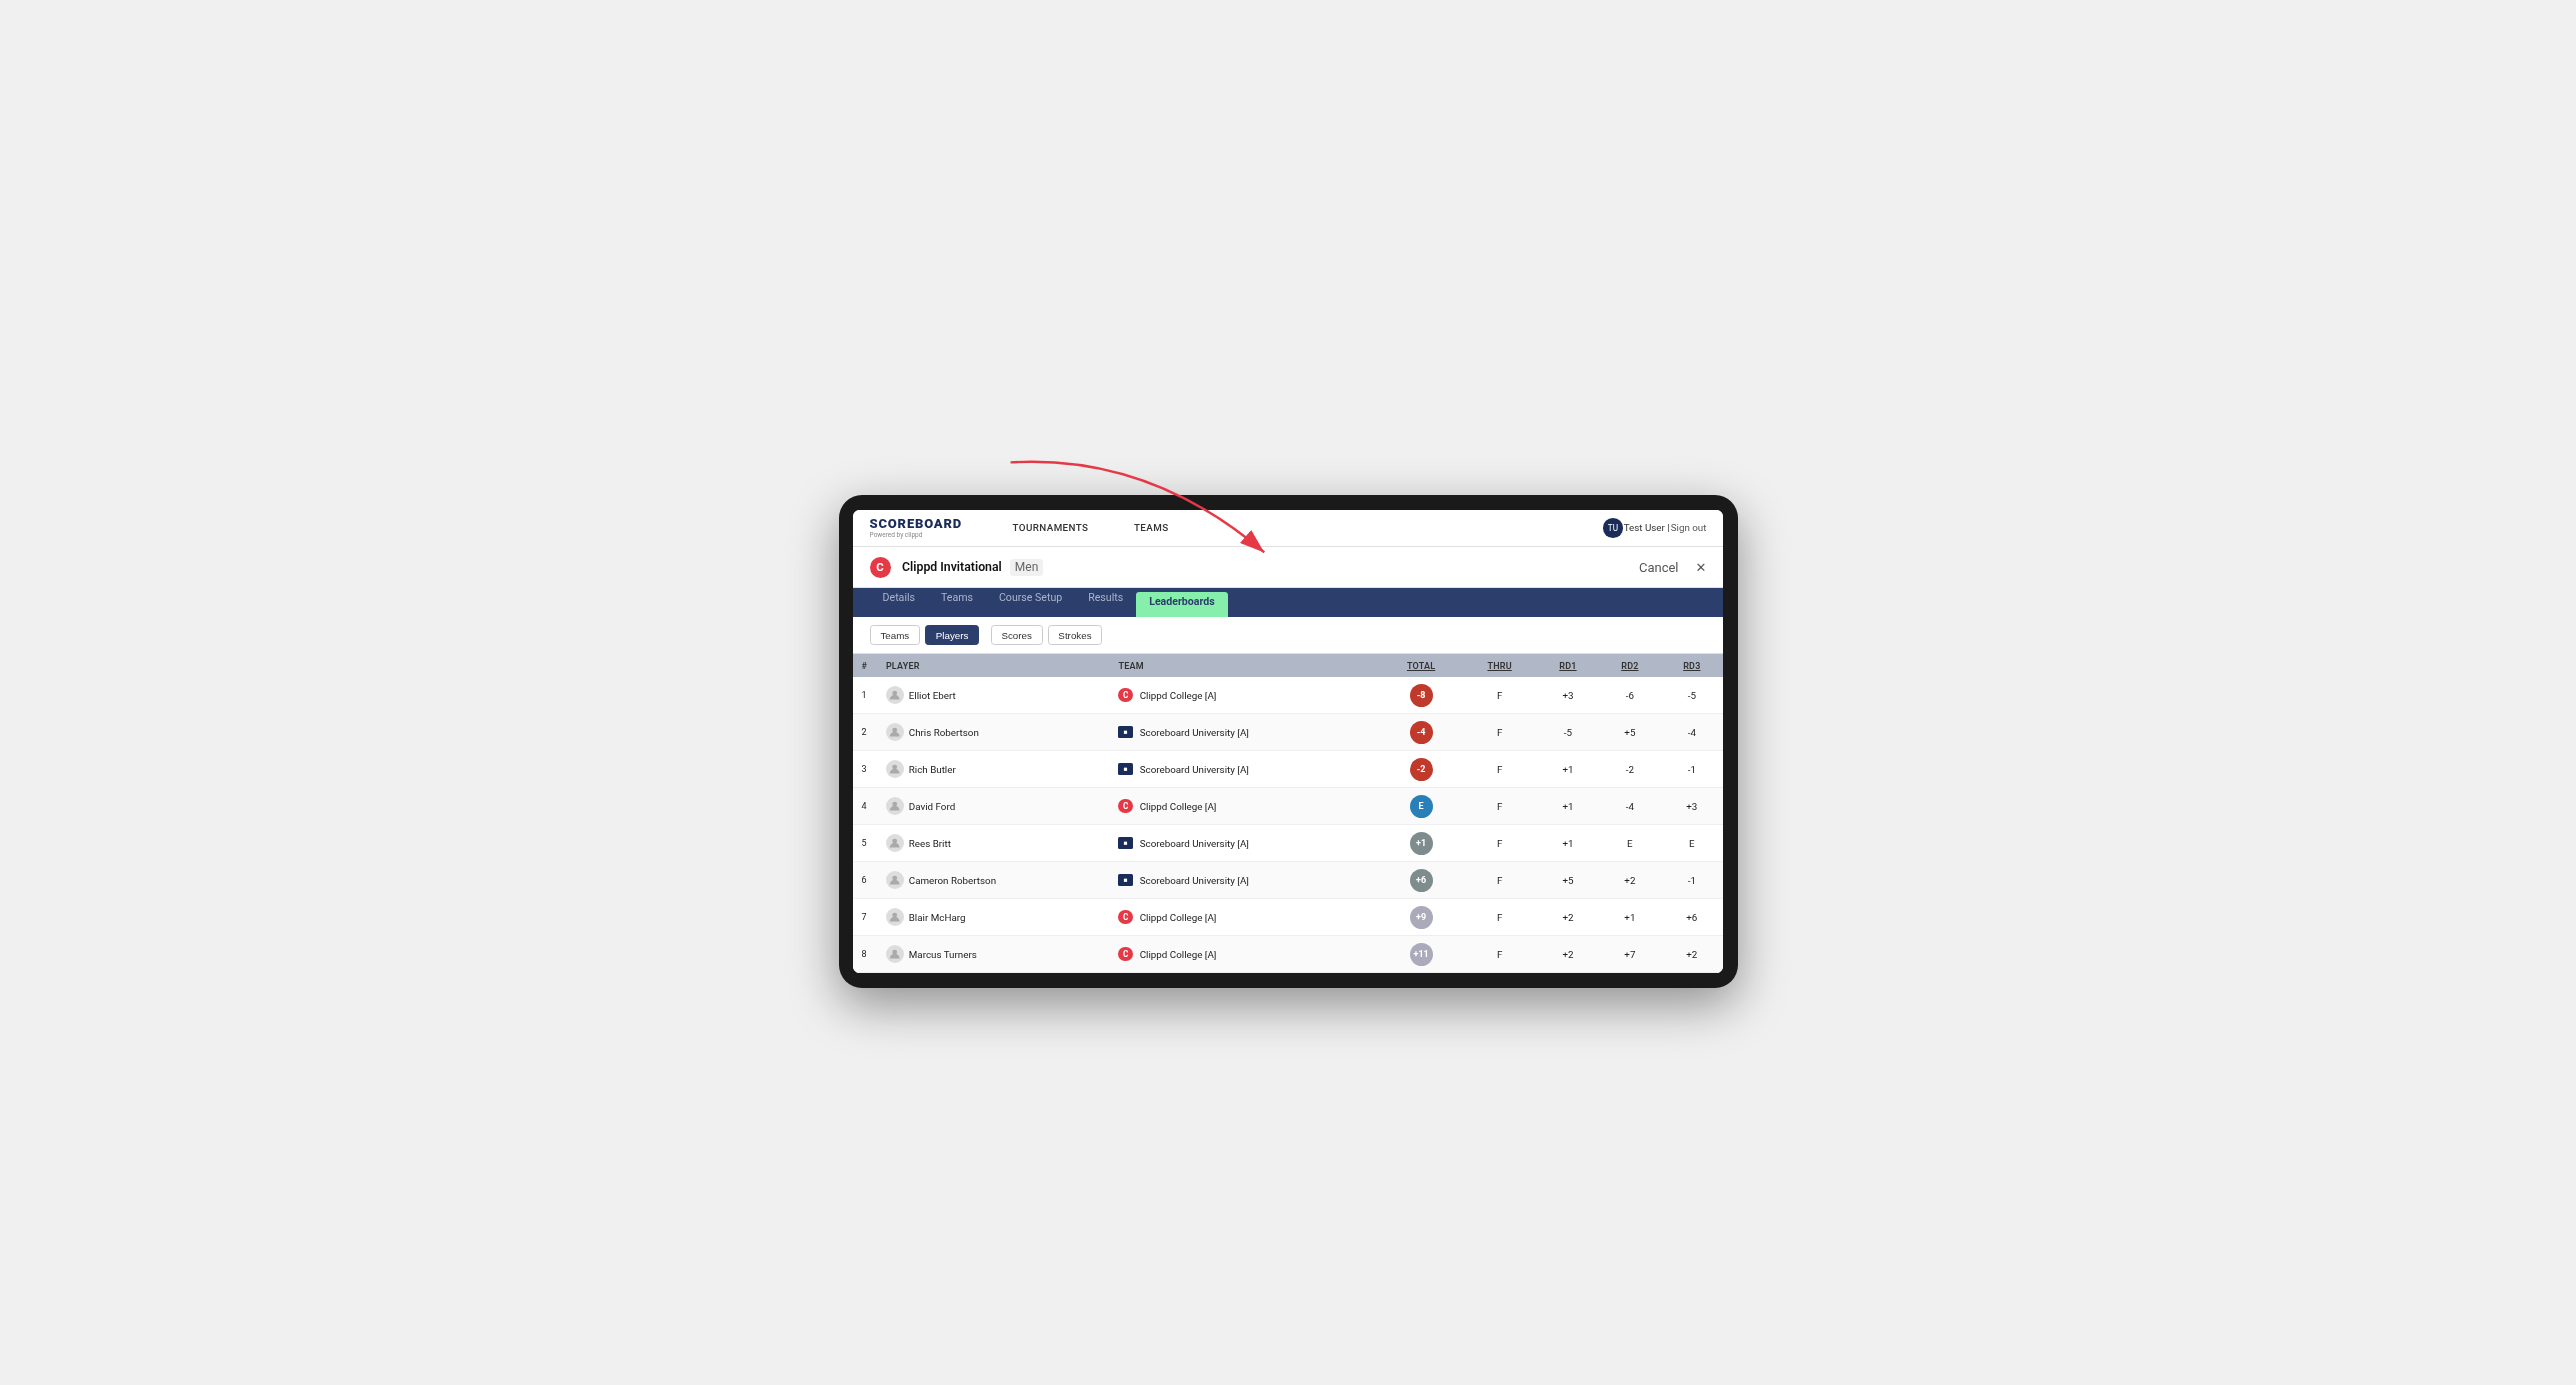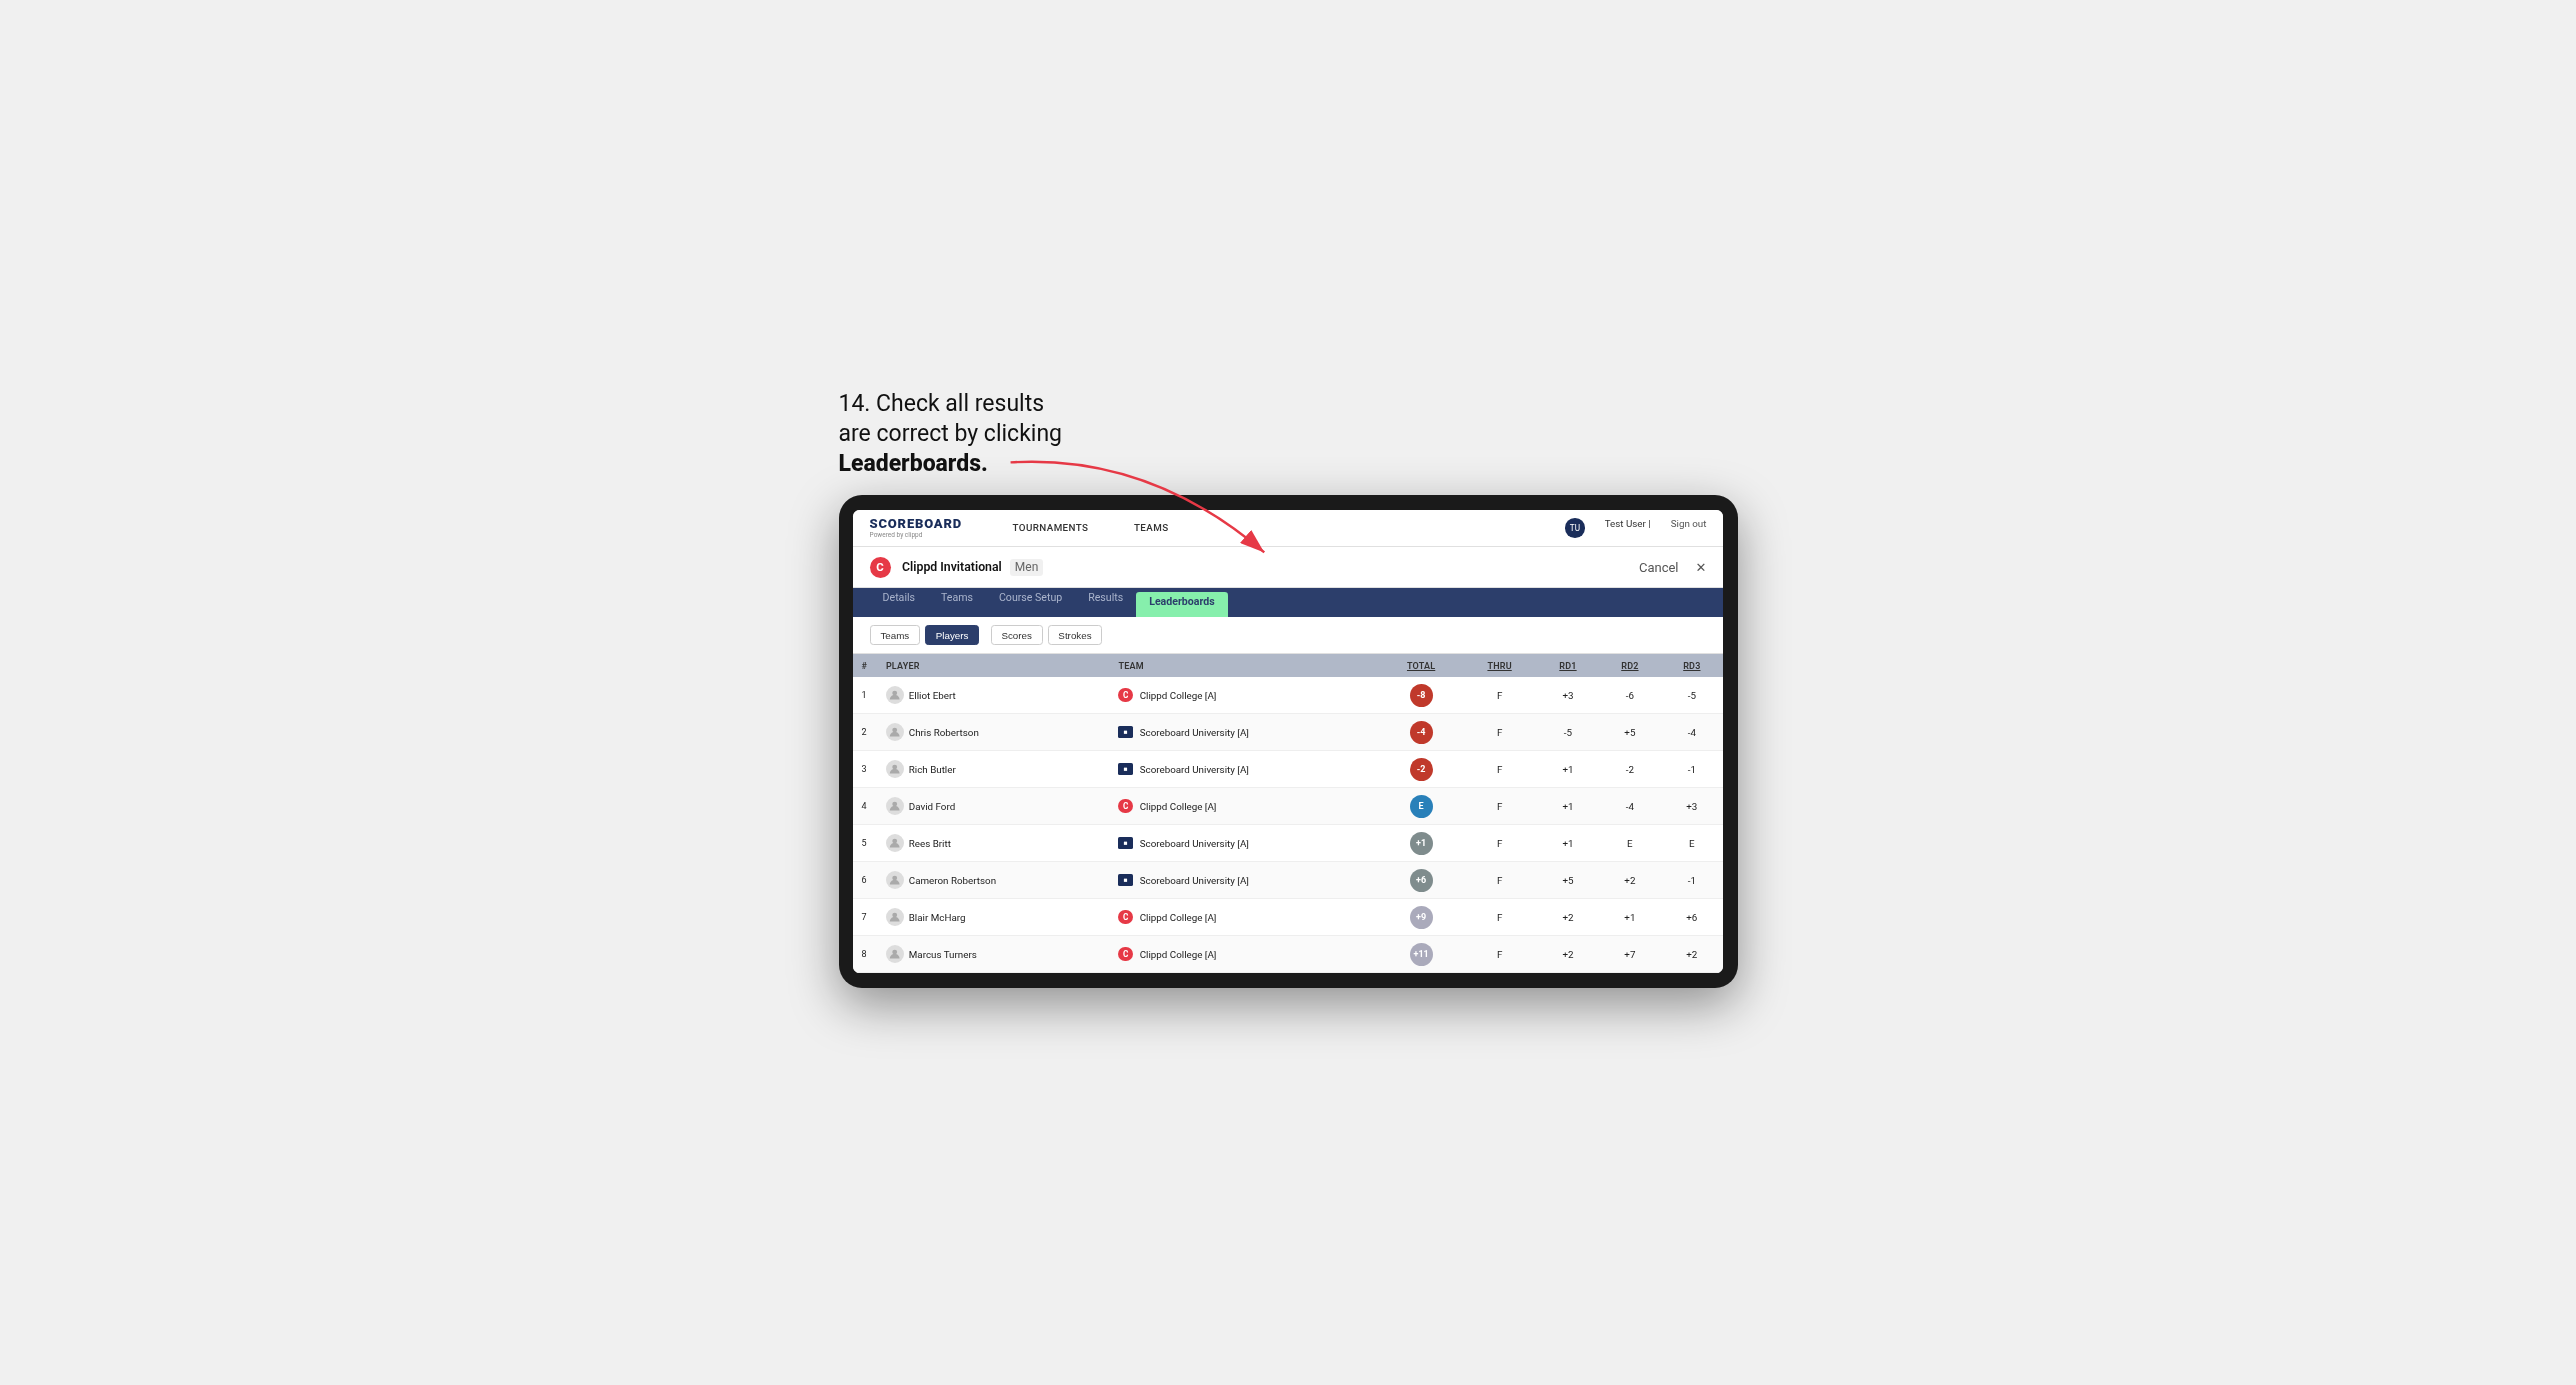--- a/index.html
+++ b/index.html
@@ -92,22 +92,22 @@
       letter-spacing: 0.4px;
       cursor: pointer;
       padding: 3.3px 0;
       margin-left: 26px;
     }
 
     .nav-spacer { flex: 1; }
 
     .nav-user {
       display: flex;
-      align-items: flex-start;
-      gap: 20px;
+      align-items: center;
+      gap: 1px;
       font-size: 9.8px;
       color: #333;
     }
     .nav-avatar {
       width: 19.6px;
       height: 19.6px;
       background: #1a2d5a;
       border-radius: 50%;
       display: flex;
       align-items: center;
@@ -304,25 +304,20 @@
       gap: 3.3px;
     }
 
     .num-col { color: #555; font-size: 9px; width: 24.5px; }
   </style>
 </head>
 <body>
 
 <div class="outer-container">
 
-  <div class="instruction-text">
-    <span>14. Check all results</span><br>
-    <span>are correct by clicking</span><br>
-    <strong>Leaderboards.</strong>
-  </div>
 
   <svg class="arrow-overlay" viewBox="0 0 380 160">
     <defs>
       <marker id="arrowhead" markerWidth="10" markerHeight="7" refX="10" refY="3.5" orient="auto">
         <polygon points="0 0, 10 3.5, 0 7" fill="#e63946"></polygon>
       </marker>
     </defs>
     <path d="M 30 20 Q 200 10 340 130" stroke="#e63946" stroke-width="3" fill="none" marker-end="url(#arrowhead)"></path>
   </svg>
 

